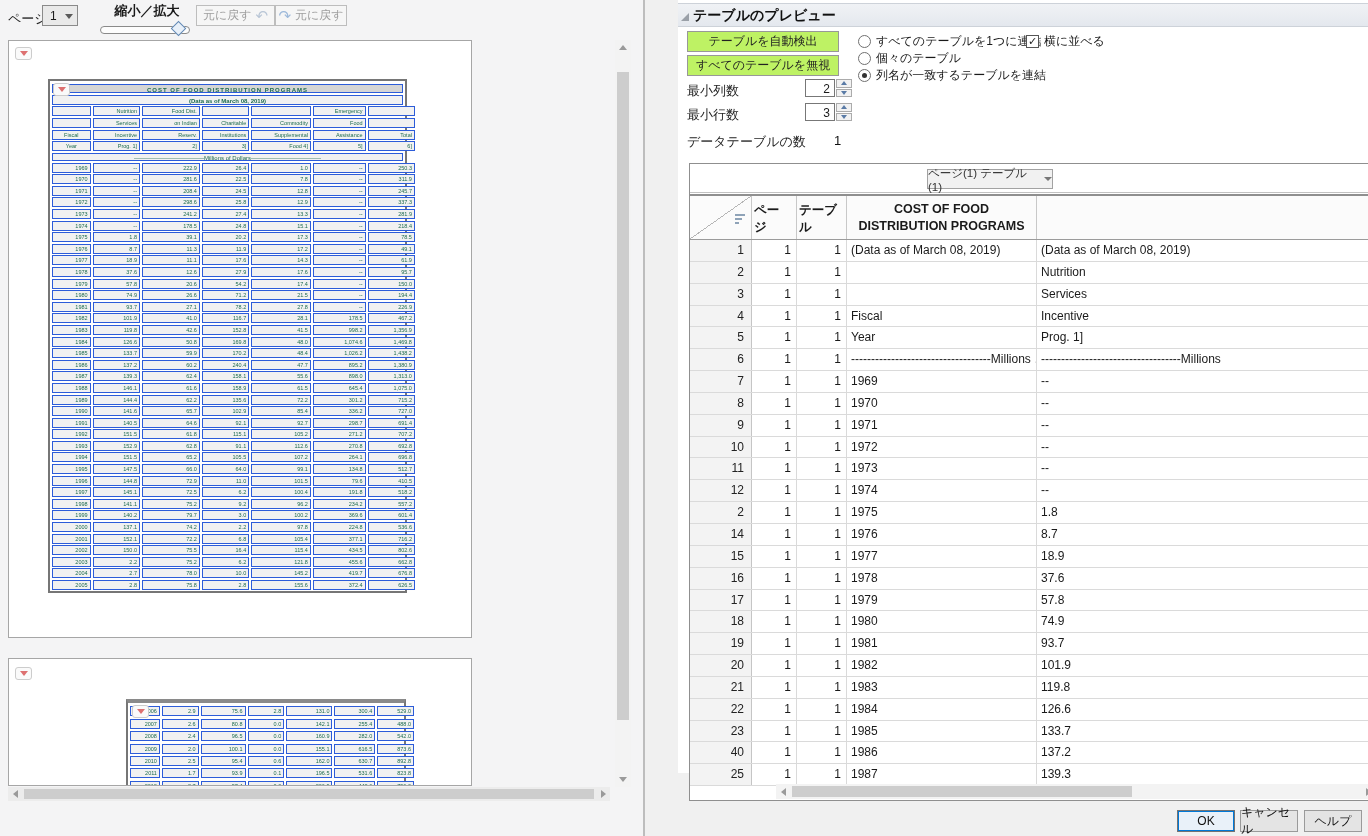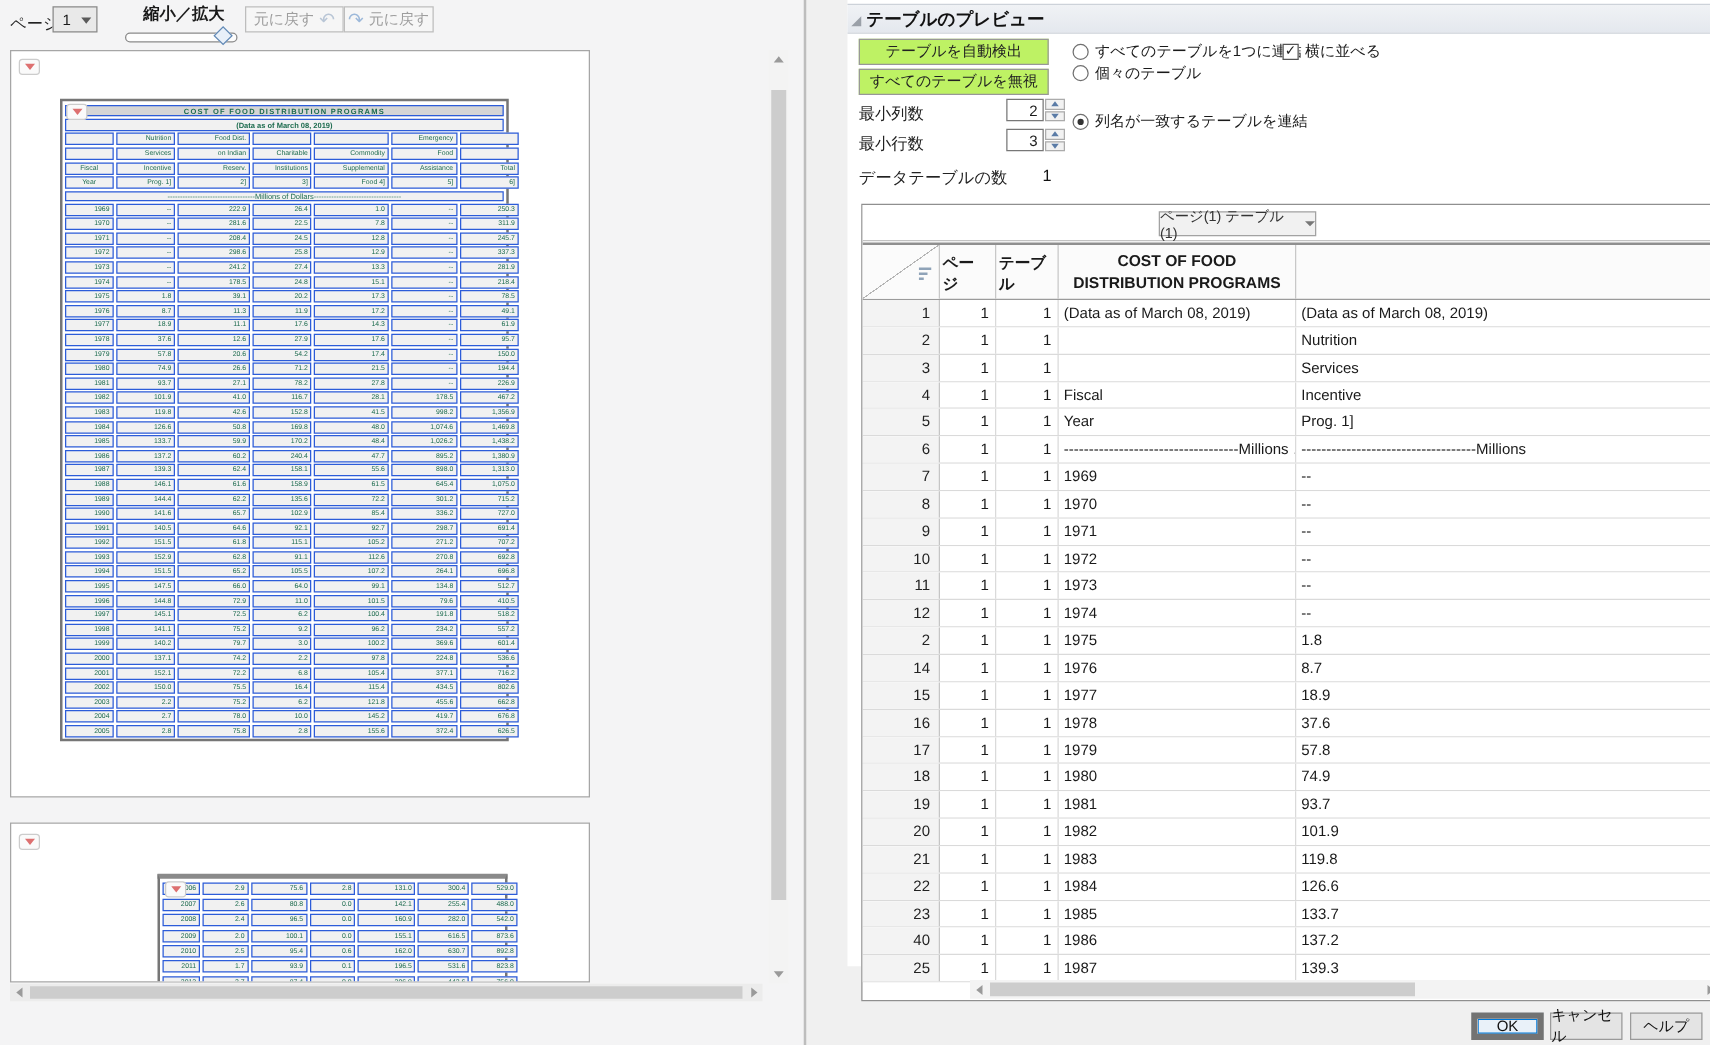--- a/index.html
+++ b/index.html
@@ -89,21 +89,21 @@
   .grid-rows { position:absolute; left:0; top:76px; width:685px; height:546px; overflow:hidden; }
   .g-row { display:grid; grid-template-columns:62px 45px 50px 190px 1fr; height:21.85px; border-bottom:1px solid #dadada; background:#fff; }
   .g-cell { border-right:1px solid #dadada; font-size:12px; padding:3px 5px 0 4px; white-space:nowrap; overflow:hidden; }
   .g-num { text-align:right; }
   .g-rowno { background:#f3f3f3; text-align:right; padding-right:7px; color:#222; border-right:1px solid #c5c5c5; }
 
   .vscroll-grid { position:absolute; right:2px; top:30px; width:14px; height:590px; background:#f3f3f3; }
   .hscroll-grid { position:absolute; left:86px; top:620px; width:599px; height:15px; background:#f3f3f3; }
 
   .footer-btn { position:absolute; top:810px; height:22px; background:#e4e4e4; border:1px solid #9a9a9a; font-size:12px; display:flex; align-items:center; justify-content:center; color:#111; }
-  .btn-ok { left:1177px; width:58px; border:5px solid #737373; box-shadow:0 0 0 1px #0078d7 inset; background:#e9f1f9;text-align:right; }
+  .btn-ok { left:1177px; width:58px; border:1px solid #737373; box-shadow:0 0 0 1px #0078d7 inset; background:#e9f1f9;text-align:right; }
   .btn-cancel { left:1240px; width:58px; }
   .btn-help { left:1304px; width:58px; }
 </style>
 </head>
 <body>
 
 <div class="left-pane">
 
   <div class="toolbar">
     <span class="tb-label">ページ</span>
@@ -607,21 +607,21 @@
   <div class="cmd-btn btn-ignore">すべてのテーブルを無視</div>
 
   <div class="radio-row" style="left:180px;top:33px;">
     <span class="radio"></span>
     <span>すべてのテーブルを1つに連結</span>
   </div>
   <div class="radio-row" style="left:180px;top:50px;">
     <span class="radio"></span>
     <span>個々のテーブル</span>
   </div>
-  <div class="radio-row" style="left:180px;top:67px;margin-top:22px;">
+  <div class="radio-row" style="left:180px;top:67px;">
     <span class="radio sel"></span>
     <span>列名が一致するテーブルを連結</span>
   </div>
 
   <div class="check-row" style="left:348px;top:33px;">
     <span class="checkbox">✓</span>
     <span>横に並べる</span>
   </div>
 
   <span class="spin-label" style="left:9px;top:82px;">最小列数</span>

